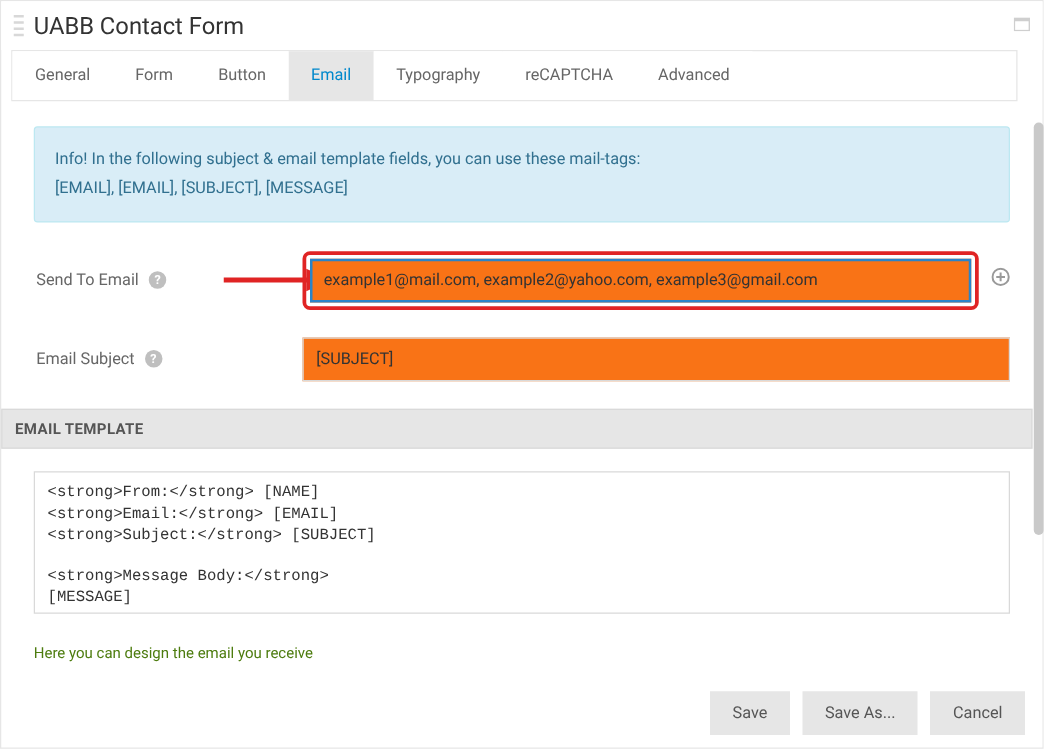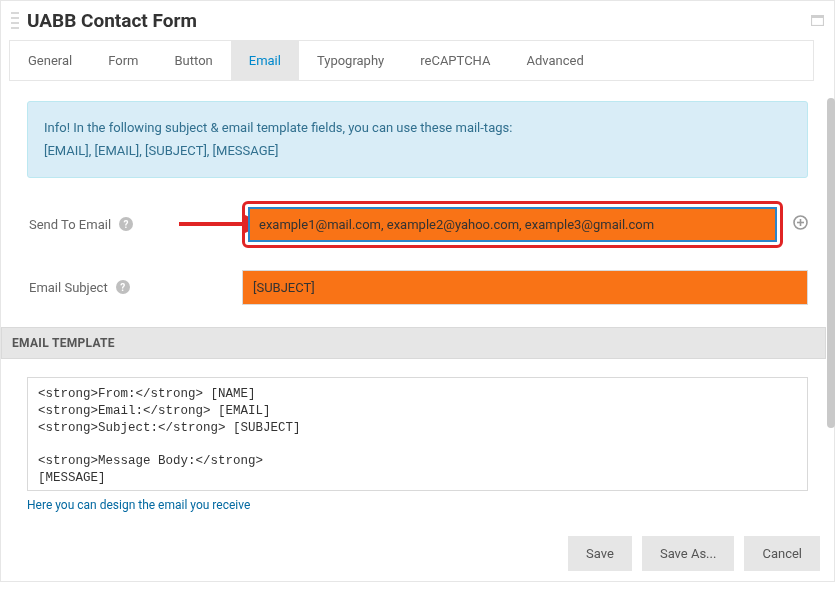--- a/index.html
+++ b/index.html
@@ -31,21 +31,21 @@
       justify-content: space-between;
     }
     .drag-handle span {
       display: block;
       width: 100%;
       height: 2px;
       background: #d8d8d8;
     }
     .title-text {
       font-size: 19px;
-      font-weight: 700;
+      font-weight: 400;
       color: #333;
       flex: 1;
     }
     .expand-icon {
       color: #bfbfbf;
       font-size: 14px;
     }
     .tabs {
       border: 1px solid #e6e6e6;
       display: flex;
@@ -165,22 +165,22 @@
       font-family: "Courier New", monospace;
       font-size: 12.5px;
       color: #333;
       line-height: 1.35;
       resize: none;
       white-space: pre;
       overflow: hidden;
     }
     .hint {
       font-size: 12px;
-      color: #0369a1;
-      margin-top: 4px;
+      color: #4d7c0f;
+      margin-top: 20px;
     }
     .footer {
       display: flex;
       justify-content: flex-end;
       gap: 10px;
       padding: 10px 14px 10px 10px;
     }
     .btn {
       background: #e6e6e6;
       border: none;

